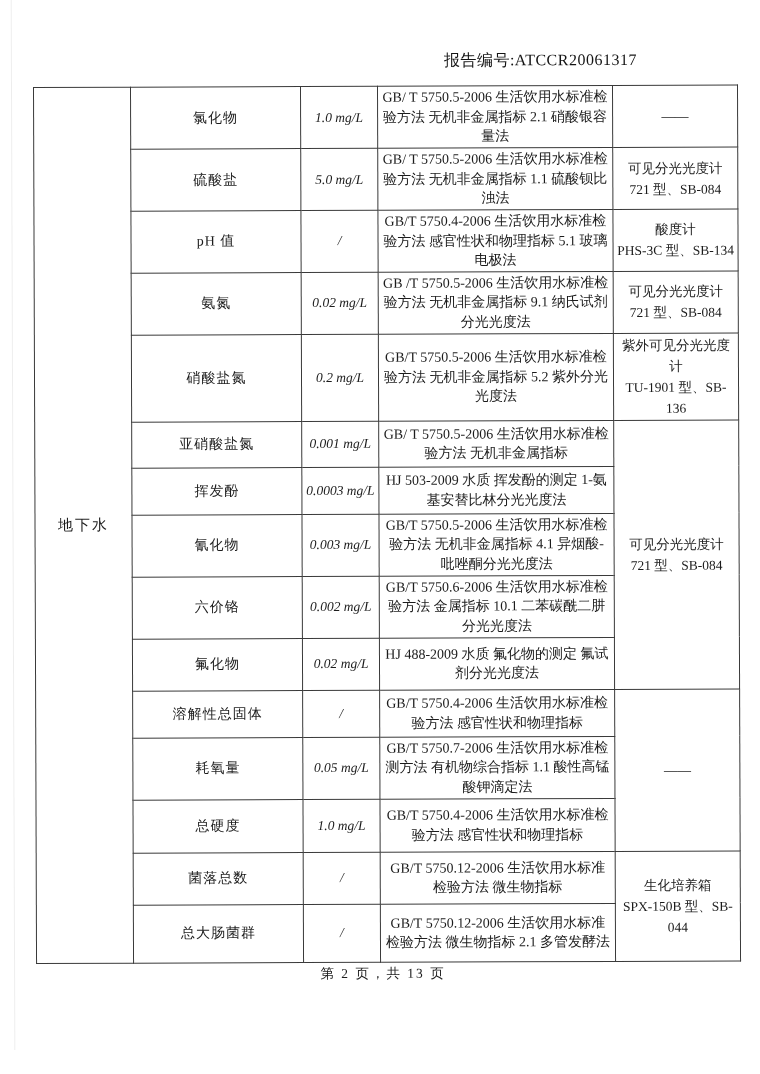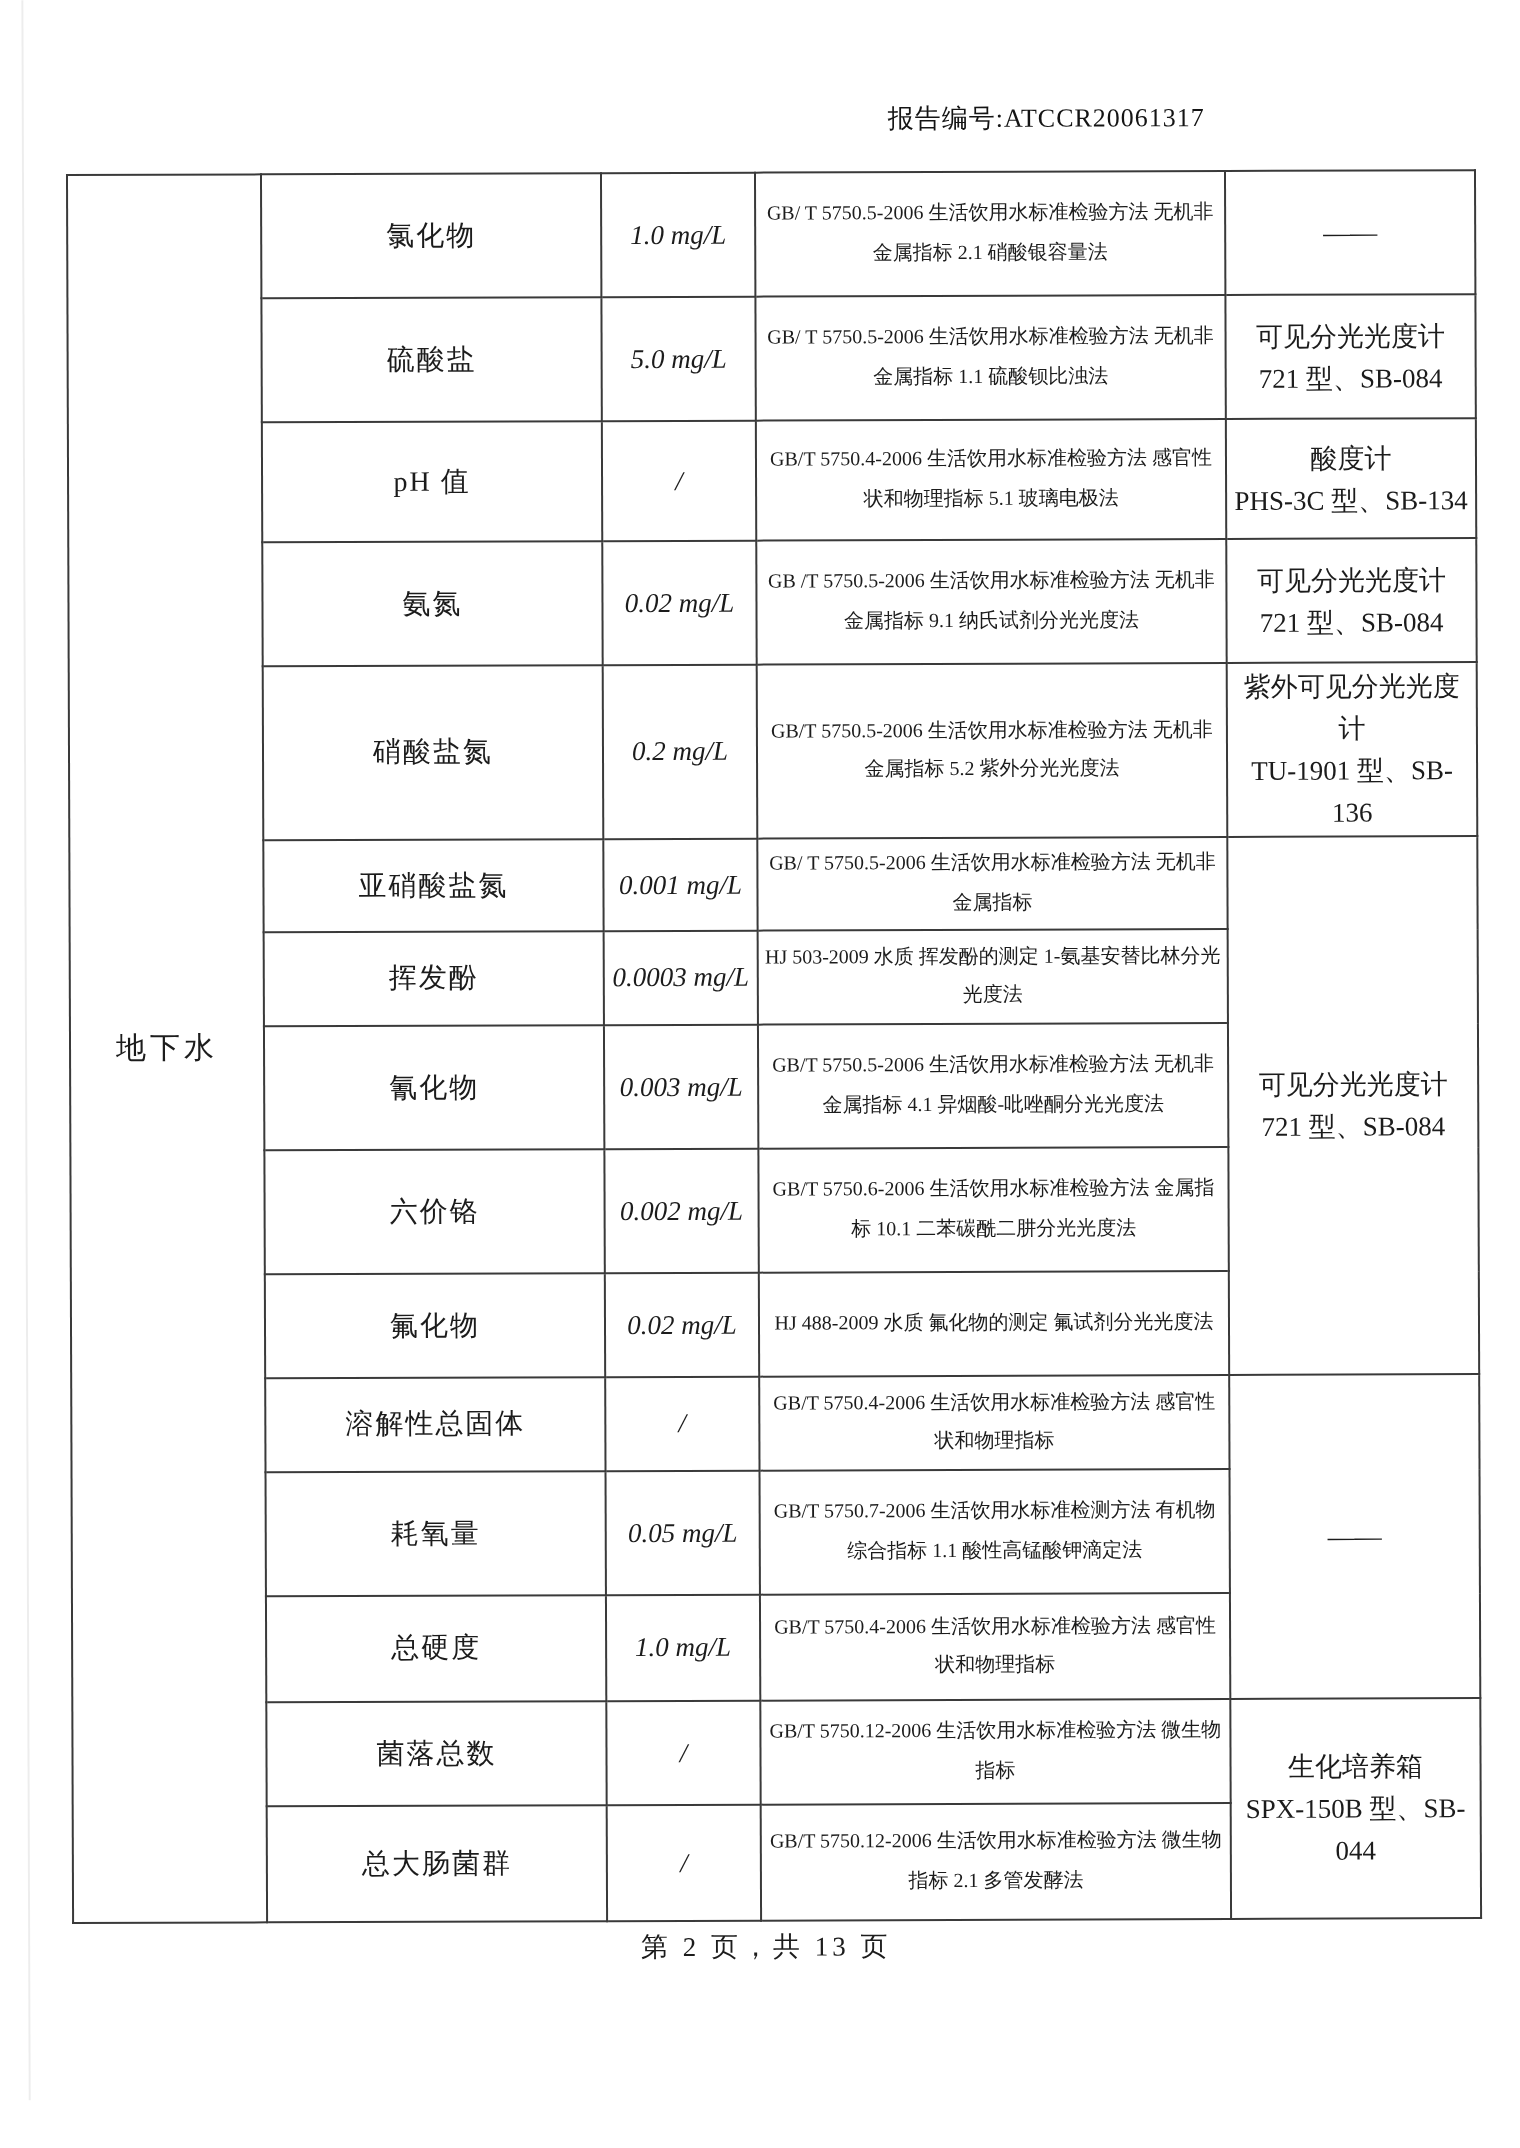--- a/index.html
+++ b/index.html
@@ -27,21 +27,21 @@
   .scan-edge-left {
     position: absolute;
     left: 11px; top: 0;
     width: 1px; height: 1050px;
     background: rgba(0,0,0,0.07);
   }
   .report-no {
     position: absolute;
     left: 444px;
     top: 52px;
-    font-size: 13px;
+    font-size: 16px;
     letter-spacing: 0.5px;
     color: #141414;
     white-space: nowrap;
   }
   table.report-table {
     position: absolute;
     left: 33px;
     top: 87px;
     width: 704px;
     border-collapse: collapse;
@@ -61,21 +61,21 @@
   }
   td.c-param {
     font-size: 14px;
     letter-spacing: 1px;
   }
   td.c-limit {
     font-size: 13.5px;
     font-style: italic;
   }
   td.c-method {
-    font-size: 10px;
+    font-size: 14px;
     line-height: 19.5px;
     padding: 1px 4px;
     margin-left: 12px;
   }
   td.c-equip {
     font-size: 13.5px;
     line-height: 21px;
     white-space: pre-line;
   }
   .page-footer {

